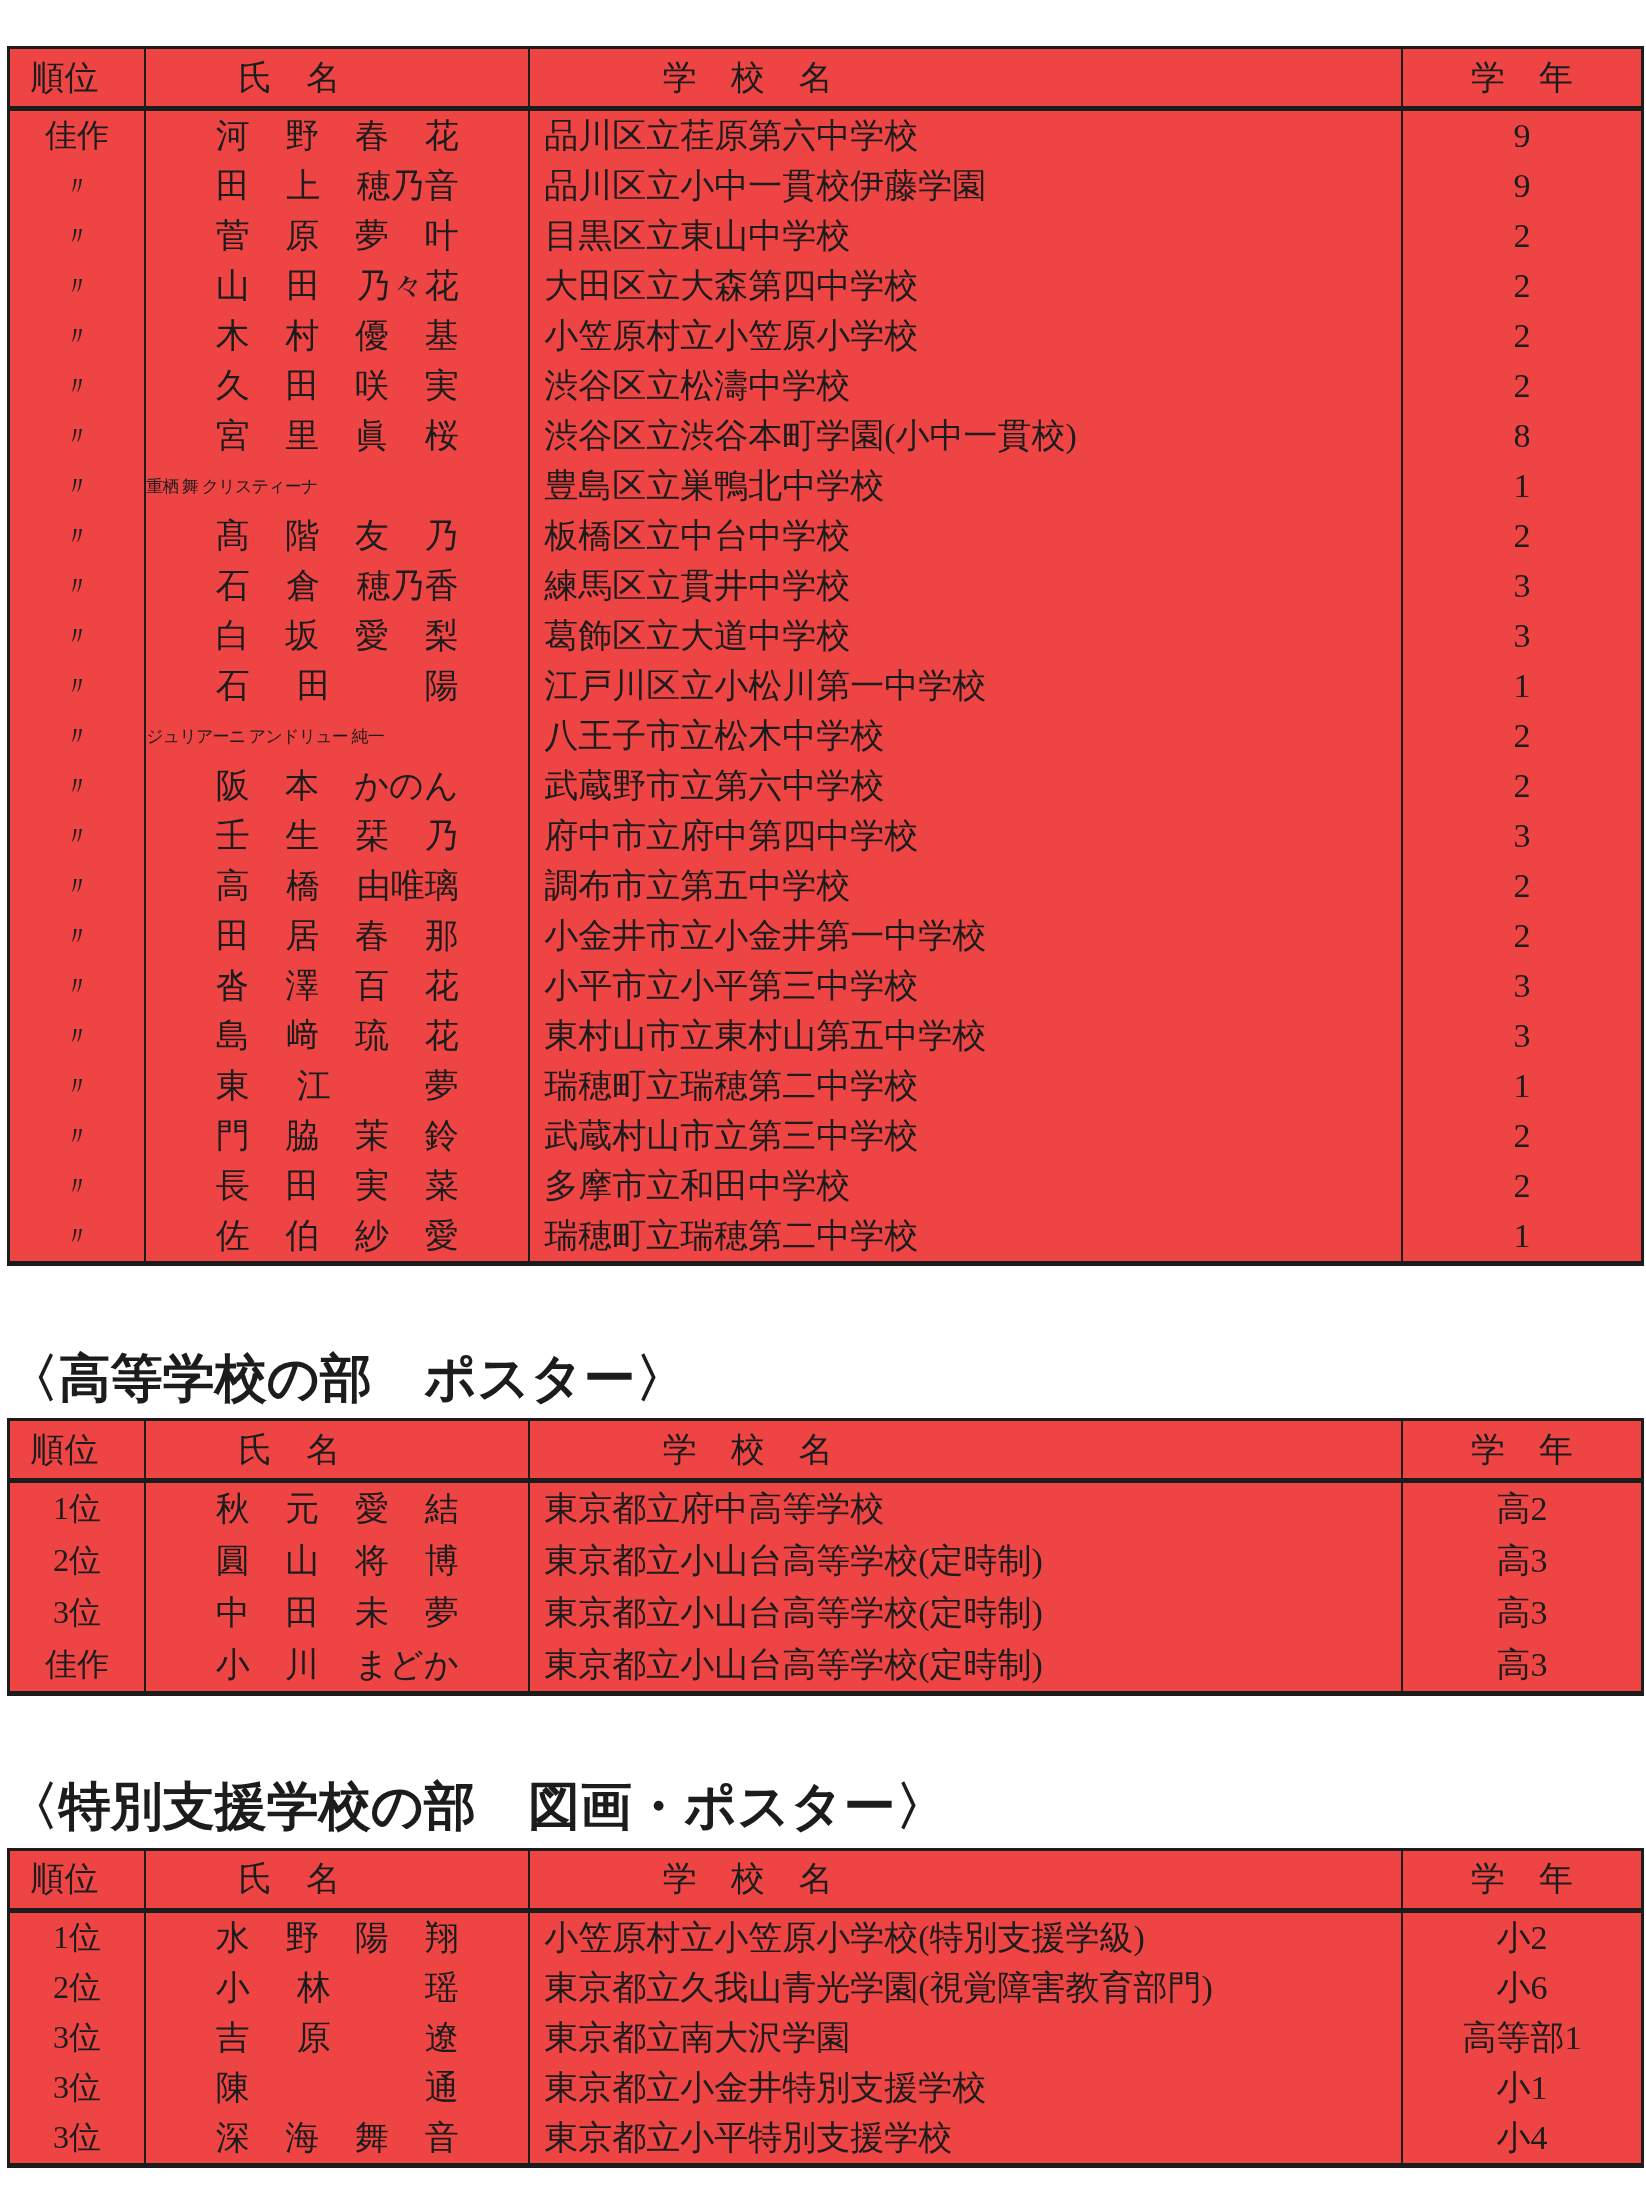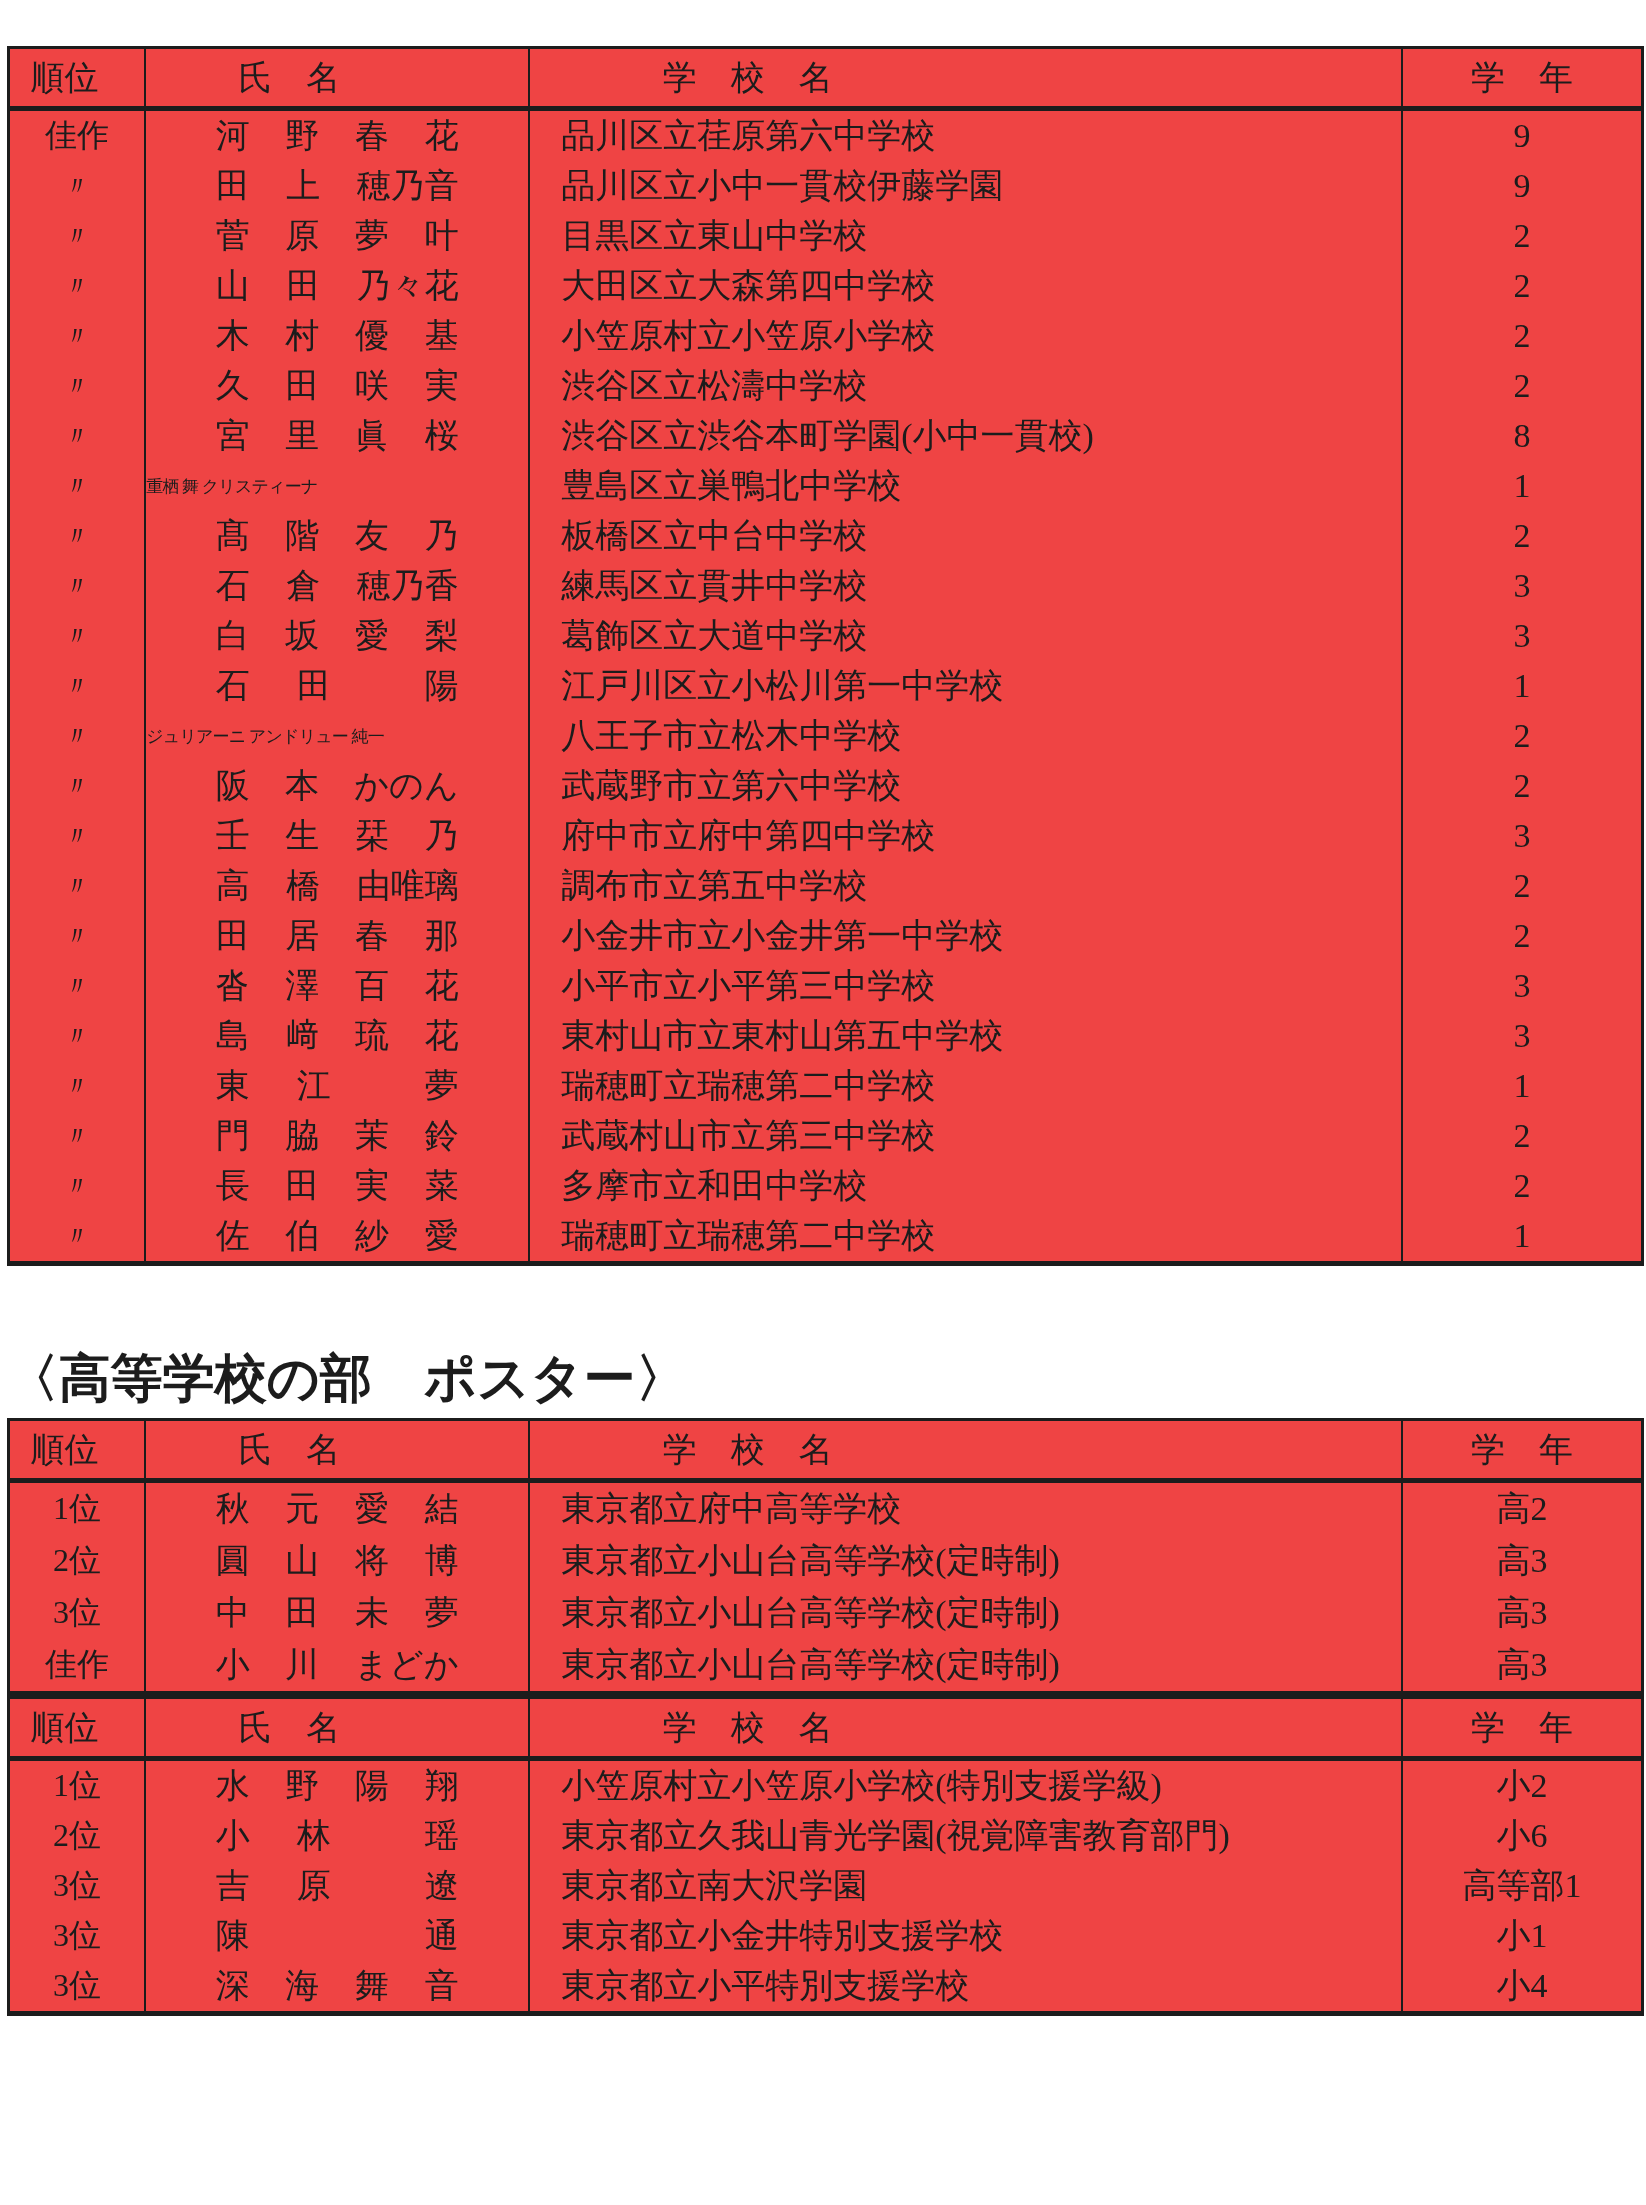--- a/index.html
+++ b/index.html
@@ -42,21 +42,21 @@
   .name-flex{
     display:flex;justify-content:space-between;align-items:center;
     width:243px;margin:0 auto;
   }
   .nu{display:inline-block;min-width:0;}
   .name-small{
     display:block;text-align:left;
     font-size:17px;letter-spacing:-0.8px;white-space:nowrap;
   }
 
-  .school-cell{padding-left:31px;}
+  .school-cell{padding-left:14px;}
   .grade-cell{text-align:center;}
 
   .section-title{
     font-family:"Liberation Sans","DejaVu Sans",sans-serif;
     font-weight:bold;font-size:52px;line-height:47px;
     margin:89px 0 16px 0;
   }
   .section-title.special{margin:87px 0 17.6px 0;}
 </style>
 </head>
@@ -432,20 +432,21 @@
               <span class="nu">川</span>
               <span class="nu">まどか</span>
             </span>
           </td>
           <td class="school-cell">東京都立小山台高等学校(定時制)</td>
           <td class="grade-cell">高3</td>
         </tr>
       </tbody>
   </table>
 
+  <h2 class="section-title special">〈特別支援学校の部　図画・ポスター〉</h2>
 
   <table class="results t3">
     <colgroup>
       <col class="c-rank">
         <col class="c-name">
         <col class="c-school">
         <col class="c-grade">
     </colgroup>
     <thead>
       <tr>

